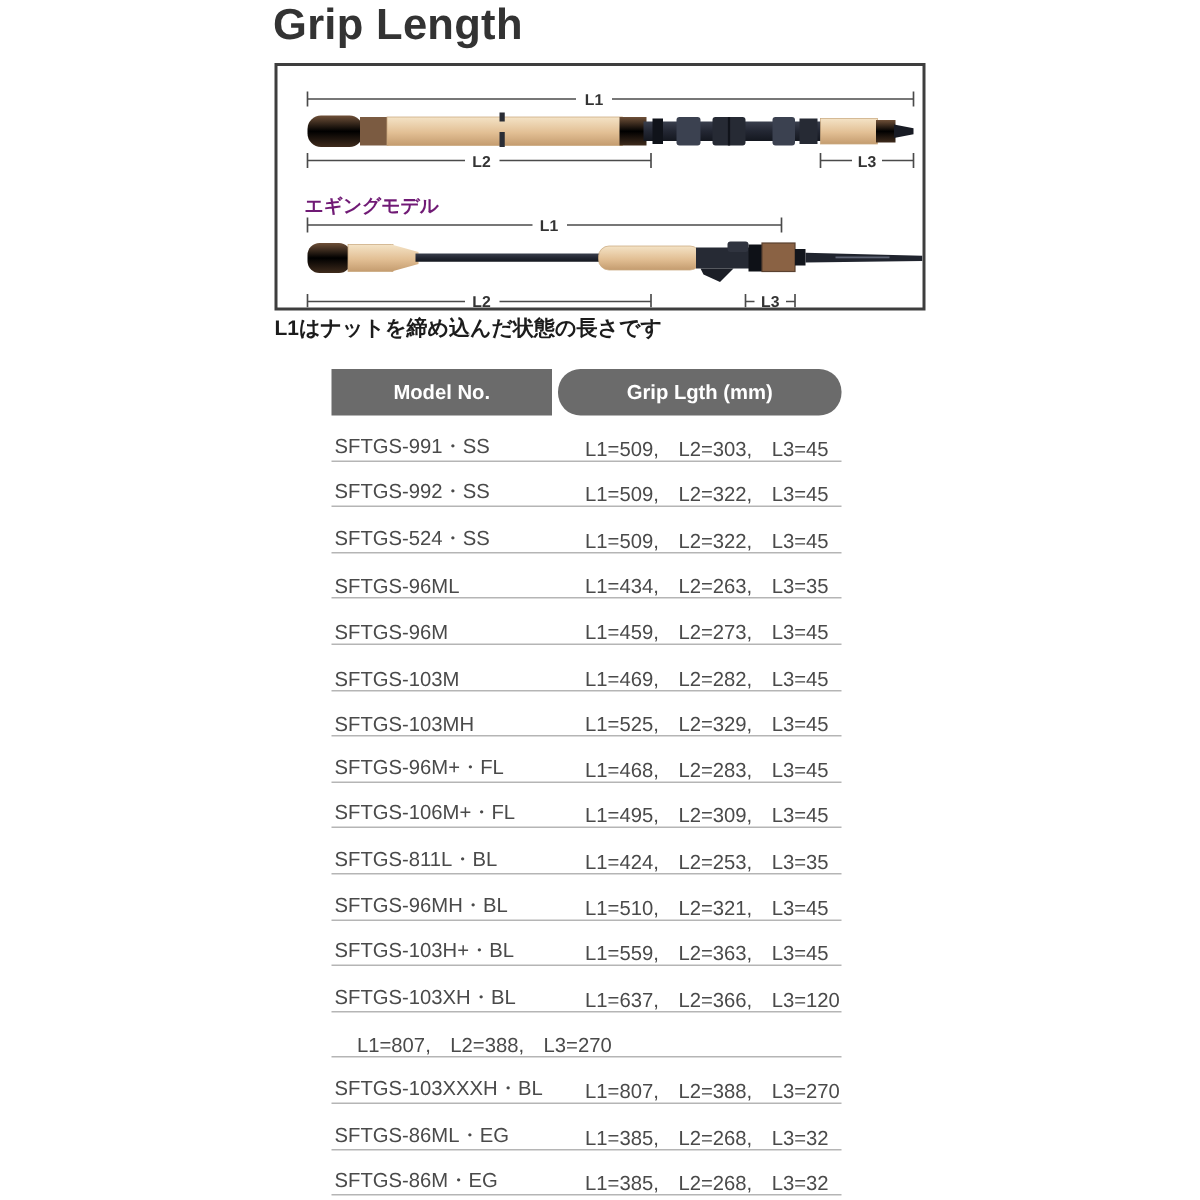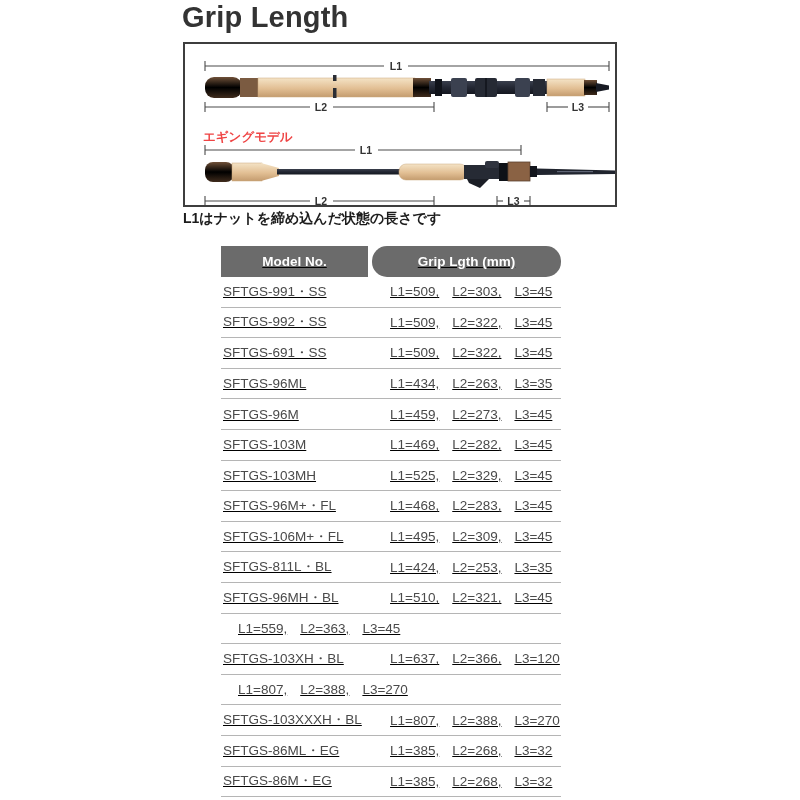--- a/index.html
+++ b/index.html
@@ -9,35 +9,35 @@
   }
   .title{
     position:absolute;left:182px;top:1px;font-size:29px;font-weight:700;
     color:var(--title,#333333);letter-spacing:.2px;
   }
   .diagram-box{
     position:absolute;left:183px;top:42px;width:430px;height:161px;
     border:2px solid #3e3e3e;background:#fff;
   }
   .eging-label{
-    position:absolute;left:18px;top:85px;font-size:12.5px;font-weight:600;color:#ef4444;
+    position:absolute;left:18px;top:85px;font-size:12.5px;font-weight:600;color:#701a75;
   }
   .note{
     position:absolute;left:183px;top:210px;font-size:14px;font-weight:700;color:#1c1c1c;
   }
-  .spec-table{position:absolute;left:221px;top:246px;width:340px;text-decoration:underline;}
+  .spec-table{position:absolute;left:221px;top:246px;width:340px;}
   .thead{display:flex;gap:4px;}
   .hcell{
     height:31px;background:var(--header_bg,#6b6b6b);color:var(--header_text,#ffffff);
     font-weight:700;font-size:13.5px;display:flex;align-items:center;justify-content:center;
   }
   .h1{width:147px;}
   .h2{width:189px;border-radius:15px;}
   .trow{
-    display:flex;height:29.6px;align-items:center;
+    display:flex;height:29.6px;align-items:flex-end;
     border-bottom:1px solid var(--divider,#b5b5b5);
     font-size:13.5px;color:var(--row_text,#4a4a4a);
   }
   .cell-model{width:151px;padding-left:2px;white-space:nowrap;}
   .cell-grip{width:189px;display:flex;gap:13px;padding-left:17px;box-sizing:border-box;white-space:nowrap;}
   svg text{font-family:"Liberation Sans",sans-serif;font-size:10.5px;font-weight:700;fill:#333;}
   .dim{stroke:#4a4a4a;stroke-width:1.1;}
 </style>
 </head>
 <body>
@@ -168,21 +168,21 @@
   <div class="trow">
     <div class="cell-model">SFTGS-992・SS</div>
     <div class="cell-grip">
       <span>L1=509,</span>
       <span>L2=322,</span>
       <span>L3=45</span>
     </div>
   </div>
 
   <div class="trow">
-    <div class="cell-model">SFTGS-691・SS</div>
+    <div class="cell-model">SFTGS-524・SS</div>
     <div class="cell-grip">
       <span>L1=509,</span>
       <span>L2=322,</span>
       <span>L3=45</span>
     </div>
   </div>
 
   <div class="trow">
     <div class="cell-model">SFTGS-96ML</div>
     <div class="cell-grip">
@@ -249,20 +249,21 @@
   <div class="trow">
     <div class="cell-model">SFTGS-96MH・BL</div>
     <div class="cell-grip">
       <span>L1=510,</span>
       <span>L2=321,</span>
       <span>L3=45</span>
     </div>
   </div>
 
   <div class="trow">
+    <div class="cell-model">SFTGS-103H+・BL</div>
     <div class="cell-grip">
       <span>L1=559,</span>
       <span>L2=363,</span>
       <span>L3=45</span>
     </div>
   </div>
 
   <div class="trow">
     <div class="cell-model">SFTGS-103XH・BL</div>
     <div class="cell-grip">

